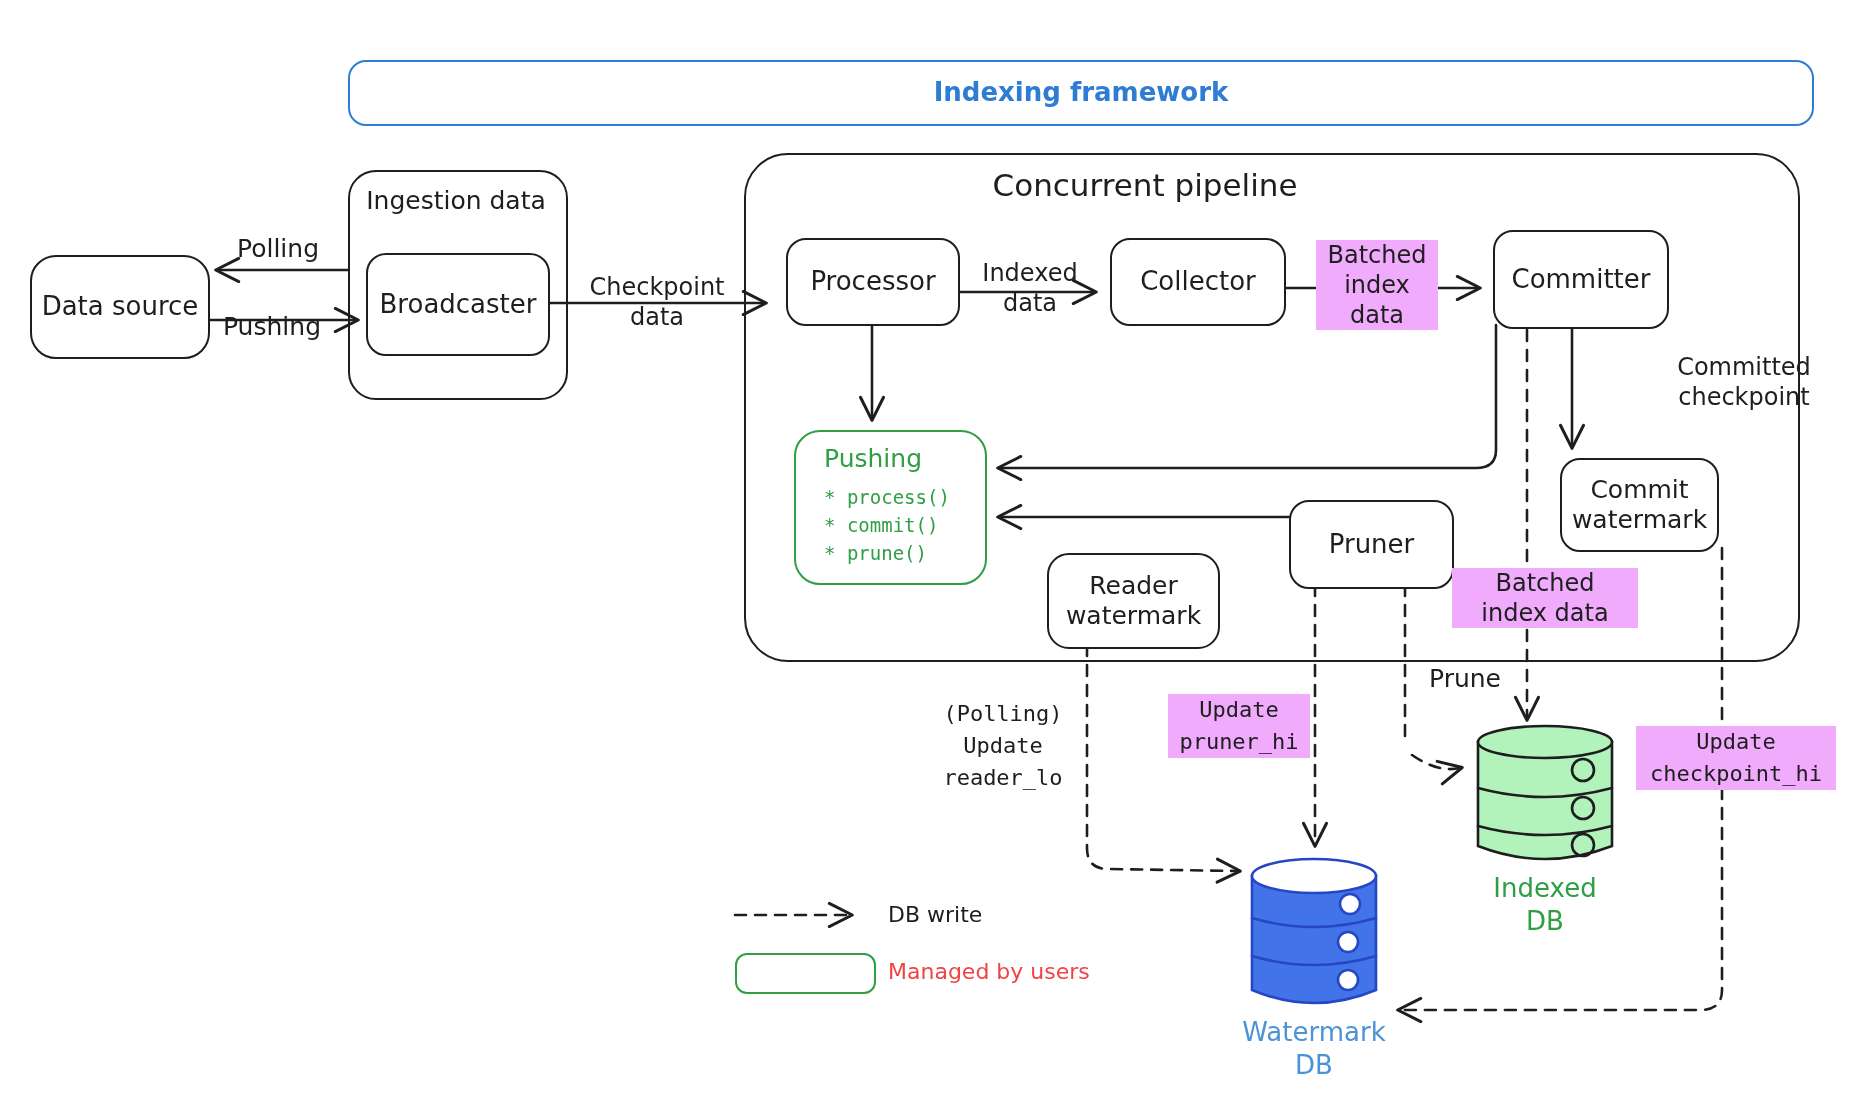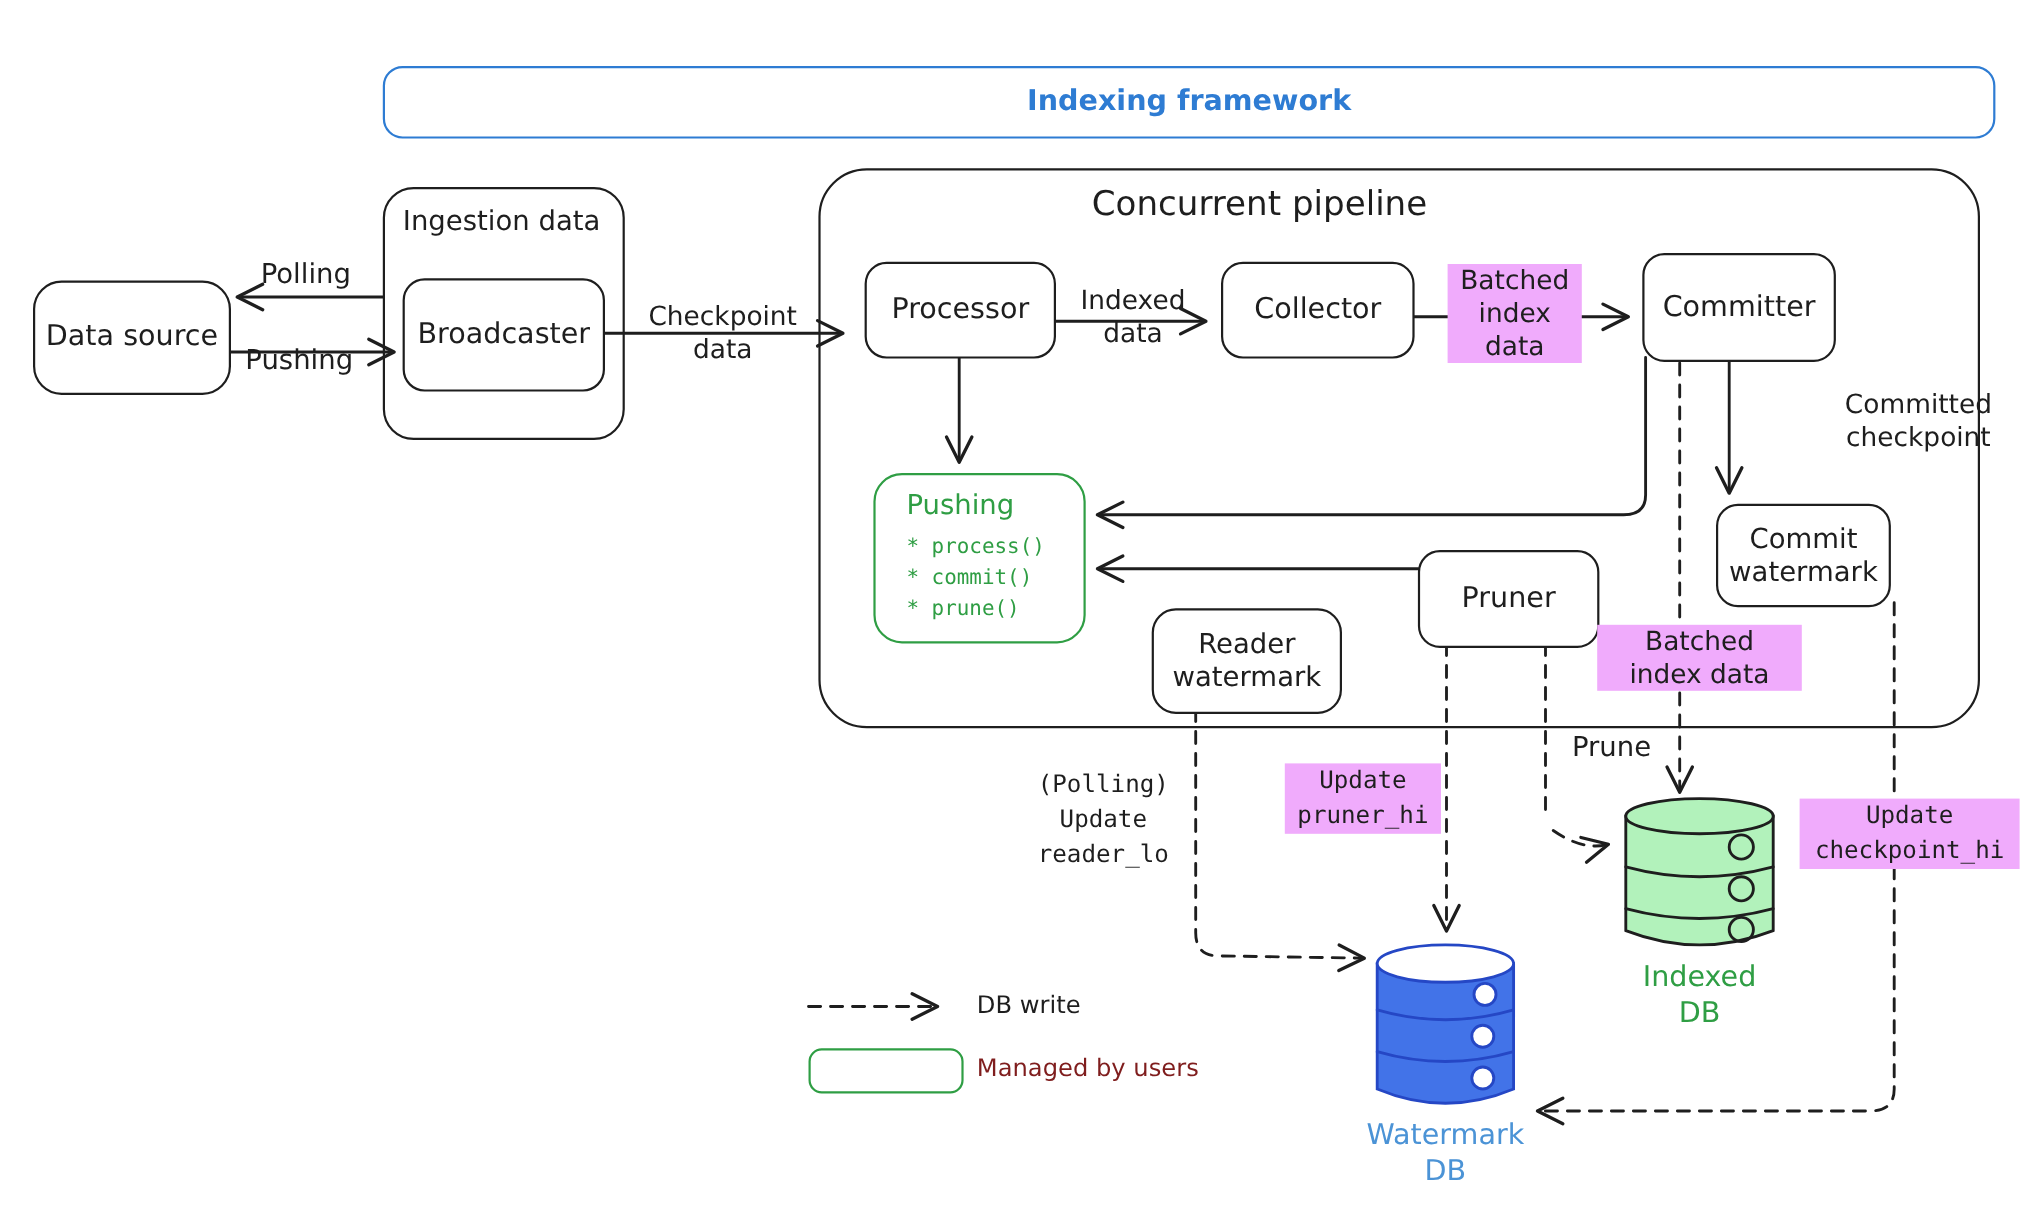--- a/index.html
+++ b/index.html
@@ -148,15 +148,15 @@
   <div class="lbl mono white-bg" style="left:1636px;top:726px;width:200px;">Update
 checkpoint_hi</div>
 
   <div class="lbl" style="left:1238px;top:1016px;width:152px;font-size:26px;line-height:33px;color:#4b93d6;">Watermark
 DB</div>
   <div class="lbl" style="left:1478px;top:872px;width:134px;font-size:26px;line-height:33px;color:#2f9e44;">Indexed
 DB</div>
 
   <div class="lbl" style="left:888px;top:900px;width:140px;font-size:22px;text-align:left;">DB write</div>
   <div class="legend-swatch"></div>
-  <div class="lbl" style="left:888px;top:957px;width:260px;font-size:22px;text-align:left;color:#7f1d1d;">Managed by users</div>
+  <div class="lbl" style="left:888px;top:957px;width:260px;font-size:22px;text-align:left;color:#ef4444;">Managed by users</div>
 
 </div>
 
 </body></html>

